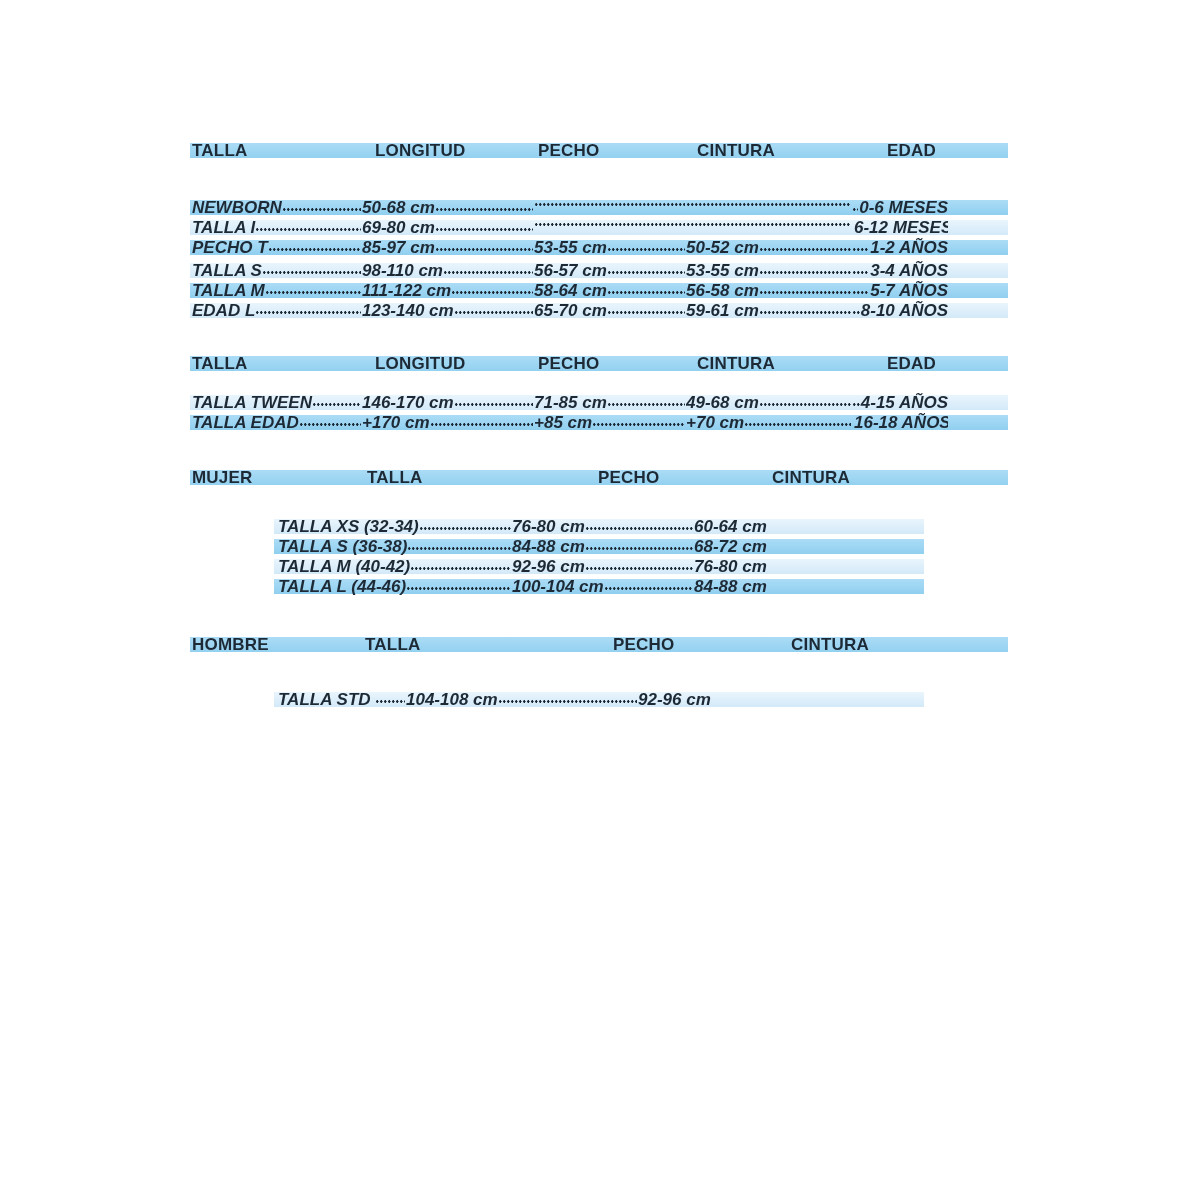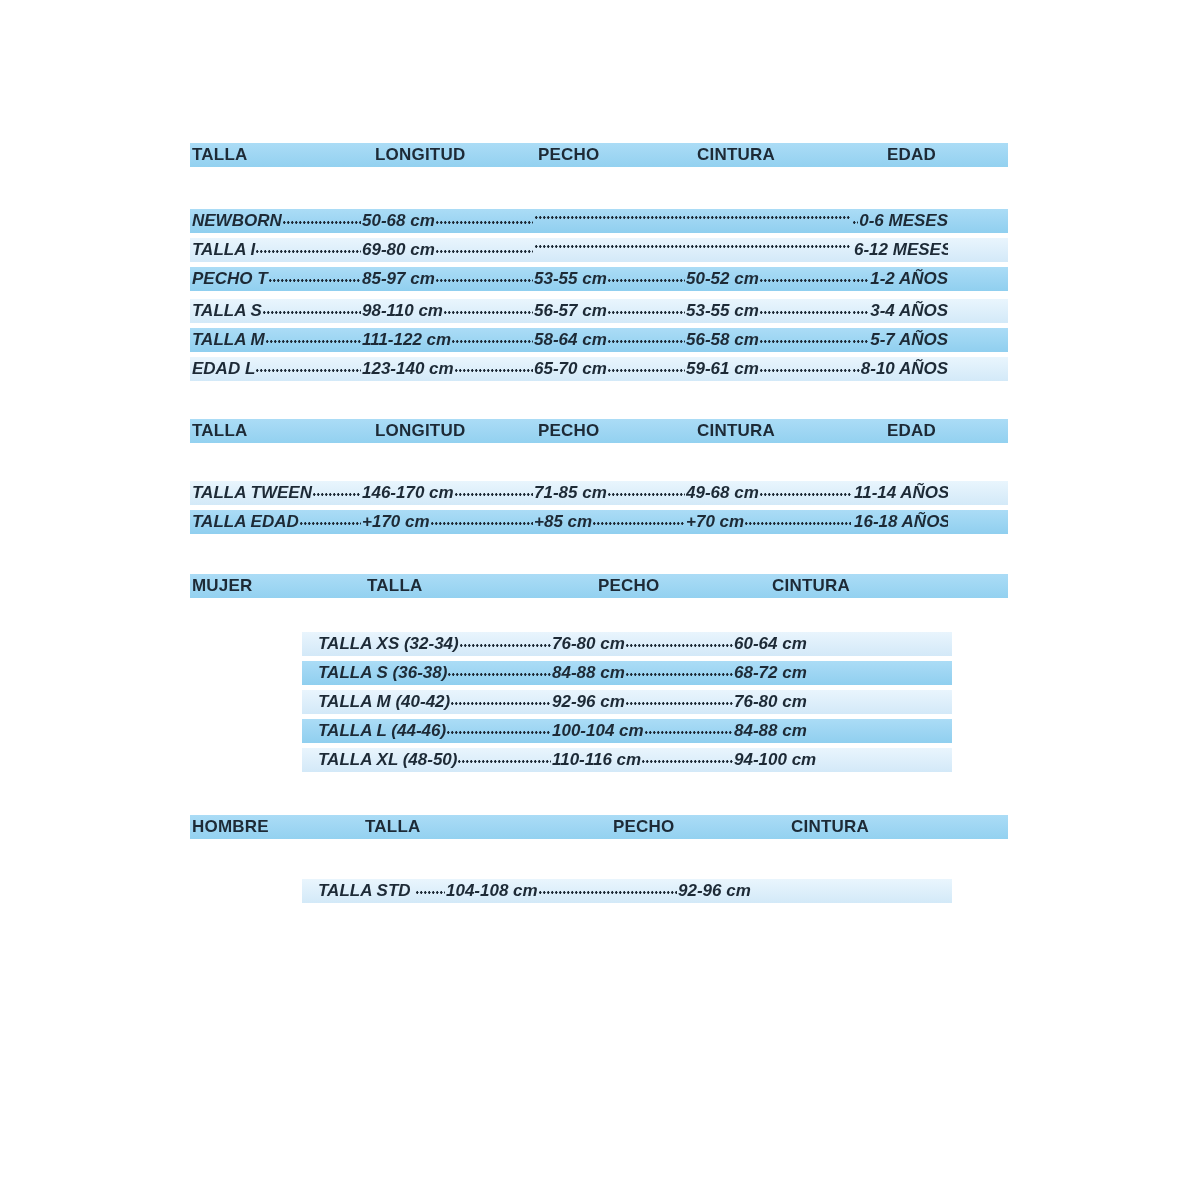--- a/index.html
+++ b/index.html
@@ -5,26 +5,26 @@
   html, body { margin: 0; padding: 0; background: #ffffff; }
   body {
     width: 1200px; height: 1200px; overflow: hidden;
     font-family: "Liberation Sans", "DejaVu Sans", sans-serif;
     font-weight: 700;
     color: #1d2a36;
   }
   .tables { margin-left: 190px; width: 818px; }
   .bar {
     box-sizing: border-box;
-    width: 818px; height: 24px;
+    width: 818px; height: 15px;
     display: flex; align-items: center;
     padding-left: 2px;
     font-size: 17px;
   }
-  .bar.indent { width: 650px; margin-left: 112px; padding-left: 16px; align-items: center; }
+  .bar.indent { width: 650px; margin-left: 84px; padding-left: 4px; align-items: center; }
   .hdr  { background: linear-gradient(180deg, #abdcf6 0%, #93d1f0 100%); letter-spacing: 0.2px; }
   .dark { background: linear-gradient(180deg, #abdcf6 0%, #90cfef 100%); }
   .light{ background: linear-gradient(180deg, #e9f5fd 0%, #d3e9f8 100%); }
   .hcell { flex-shrink: 0; overflow: hidden; white-space: pre; }
   .cell { display: flex; align-items: center; flex-shrink: 0; overflow: hidden; font-style: italic; }
   .grow { flex: 1 1 auto; flex-shrink: 1; }
   .txt { white-space: pre; }
   .dots {
     flex: 1 1 auto;
     align-self: flex-end;
@@ -203,40 +203,40 @@
   </div>
 
   <div class="bar hdr" style="margin-top:38px">
     <span class="hcell h1">TALLA</span>
     <span class="hcell h2">LONGITUD</span>
     <span class="hcell h3">PECHO</span>
     <span class="hcell h4">CINTURA</span>
     <span class="hcell">EDAD</span>
   </div>
 
-  <div class="bar light" style="margin-top:38px">
+  <div class="bar light" style="margin-top:24px">
     <span class="cell c1">
         <span class="txt">TALLA TWEEN</span>
         <span class="dots"></span>
       </span>
     <span class="cell c2">
         <span class="txt">146-170 cm</span>
         <span class="dots"></span>
       </span>
     <span class="cell c3">
         <span class="txt">71-85 cm</span>
         <span class="dots"></span>
       </span>
     <span class="cell c4">
         <span class="txt">49-68 cm</span>
         <span class="dots"></span>
       </span>
     <span class="cell grow">
         <span class="dots"></span>
-        <span class="txt">11-14 AÑOS</span>
+        <span class="txt">4-15 AÑOS</span>
       </span>
     <span class="sp"></span>
   </div>
 
   <div class="bar dark" style="margin-top:5px">
     <span class="cell c1">
         <span class="txt">TALLA EDAD</span>
         <span class="dots"></span>
       </span>
     <span class="cell c2">
@@ -314,33 +314,20 @@
       </span>
     <span class="cell m2">
         <span class="txt">100-104 cm</span>
         <span class="dots"></span>
       </span>
     <span class="cell grow">
         <span class="txt">84-88 cm</span>
       </span>
   </div>
 
-  <div class="bar light indent" style="margin-top:5px">
-    <span class="cell m1">
-        <span class="txt">TALLA XL (48-50)</span>
-        <span class="dots"></span>
-      </span>
-    <span class="cell m2">
-        <span class="txt">110-116 cm</span>
-        <span class="dots"></span>
-      </span>
-    <span class="cell grow">
-        <span class="txt">94-100 cm</span>
-      </span>
-  </div>
 
   <div class="bar hdr" style="margin-top:43px">
     <span class="hcell hh1">HOMBRE</span>
     <span class="hcell hh2">TALLA</span>
     <span class="hcell hh3">PECHO</span>
     <span class="hcell">CINTURA</span>
   </div>
 
   <div class="bar light indent" style="margin-top:40px">
     <span class="cell s1">

